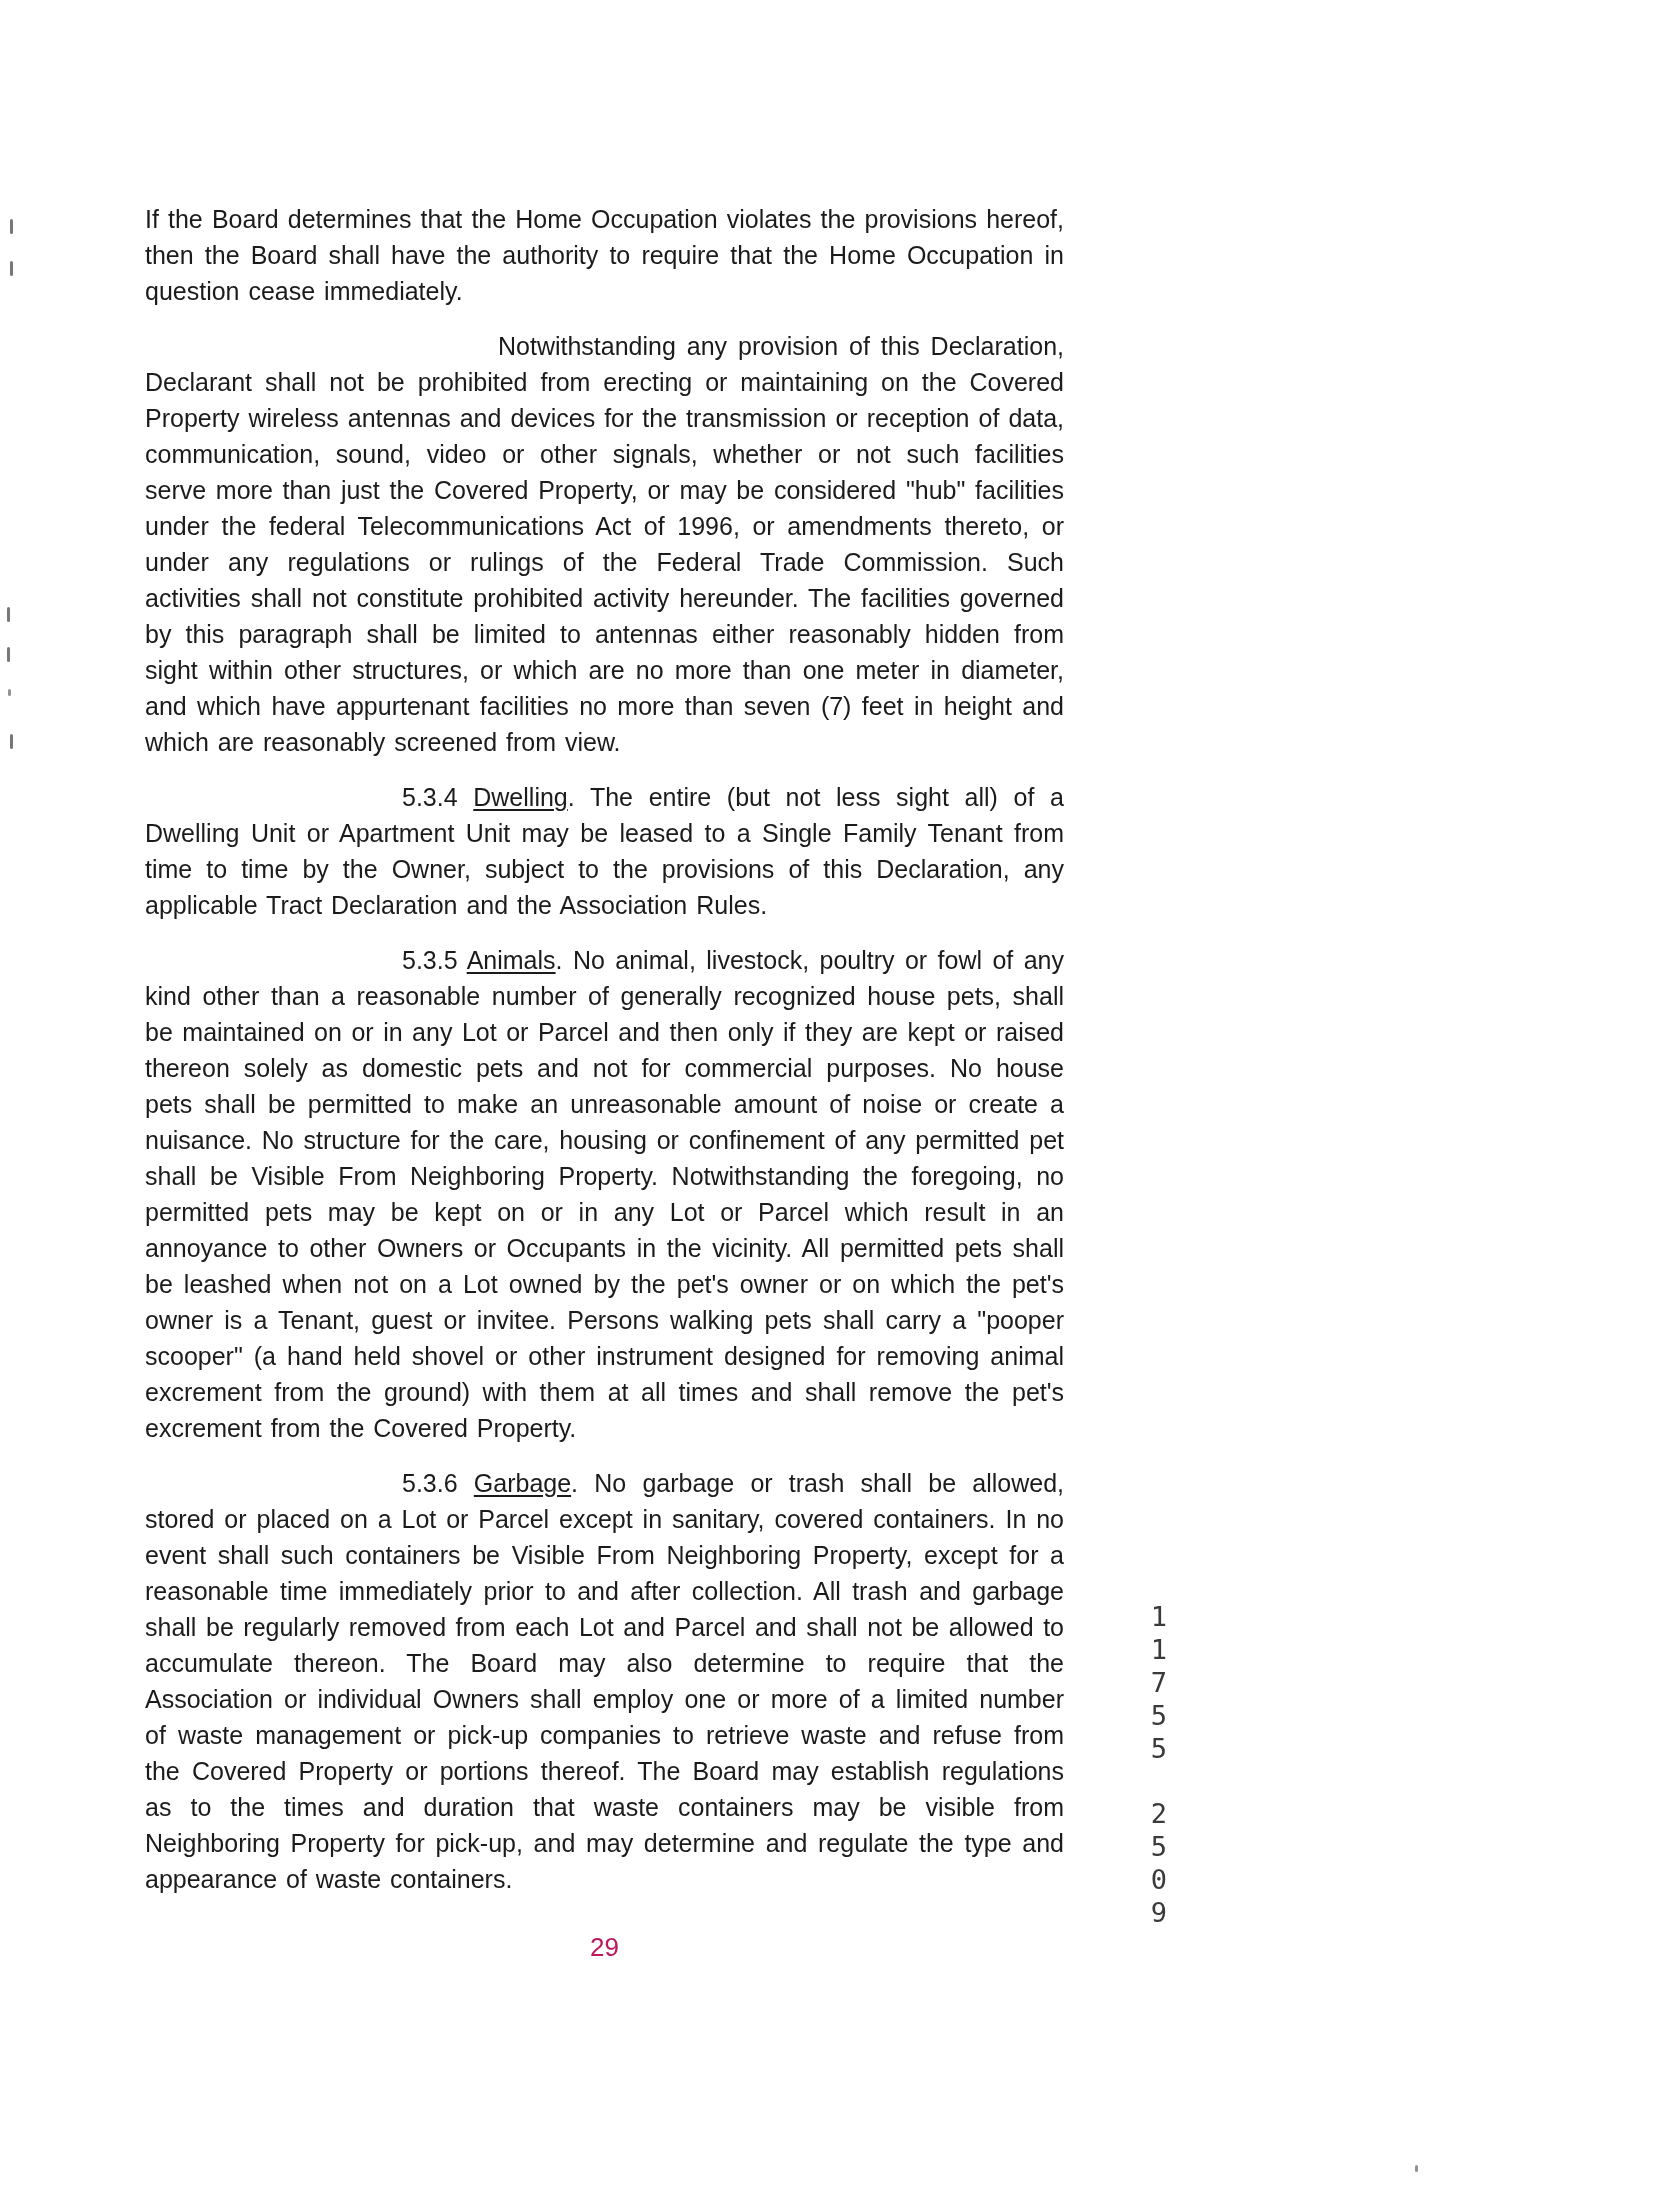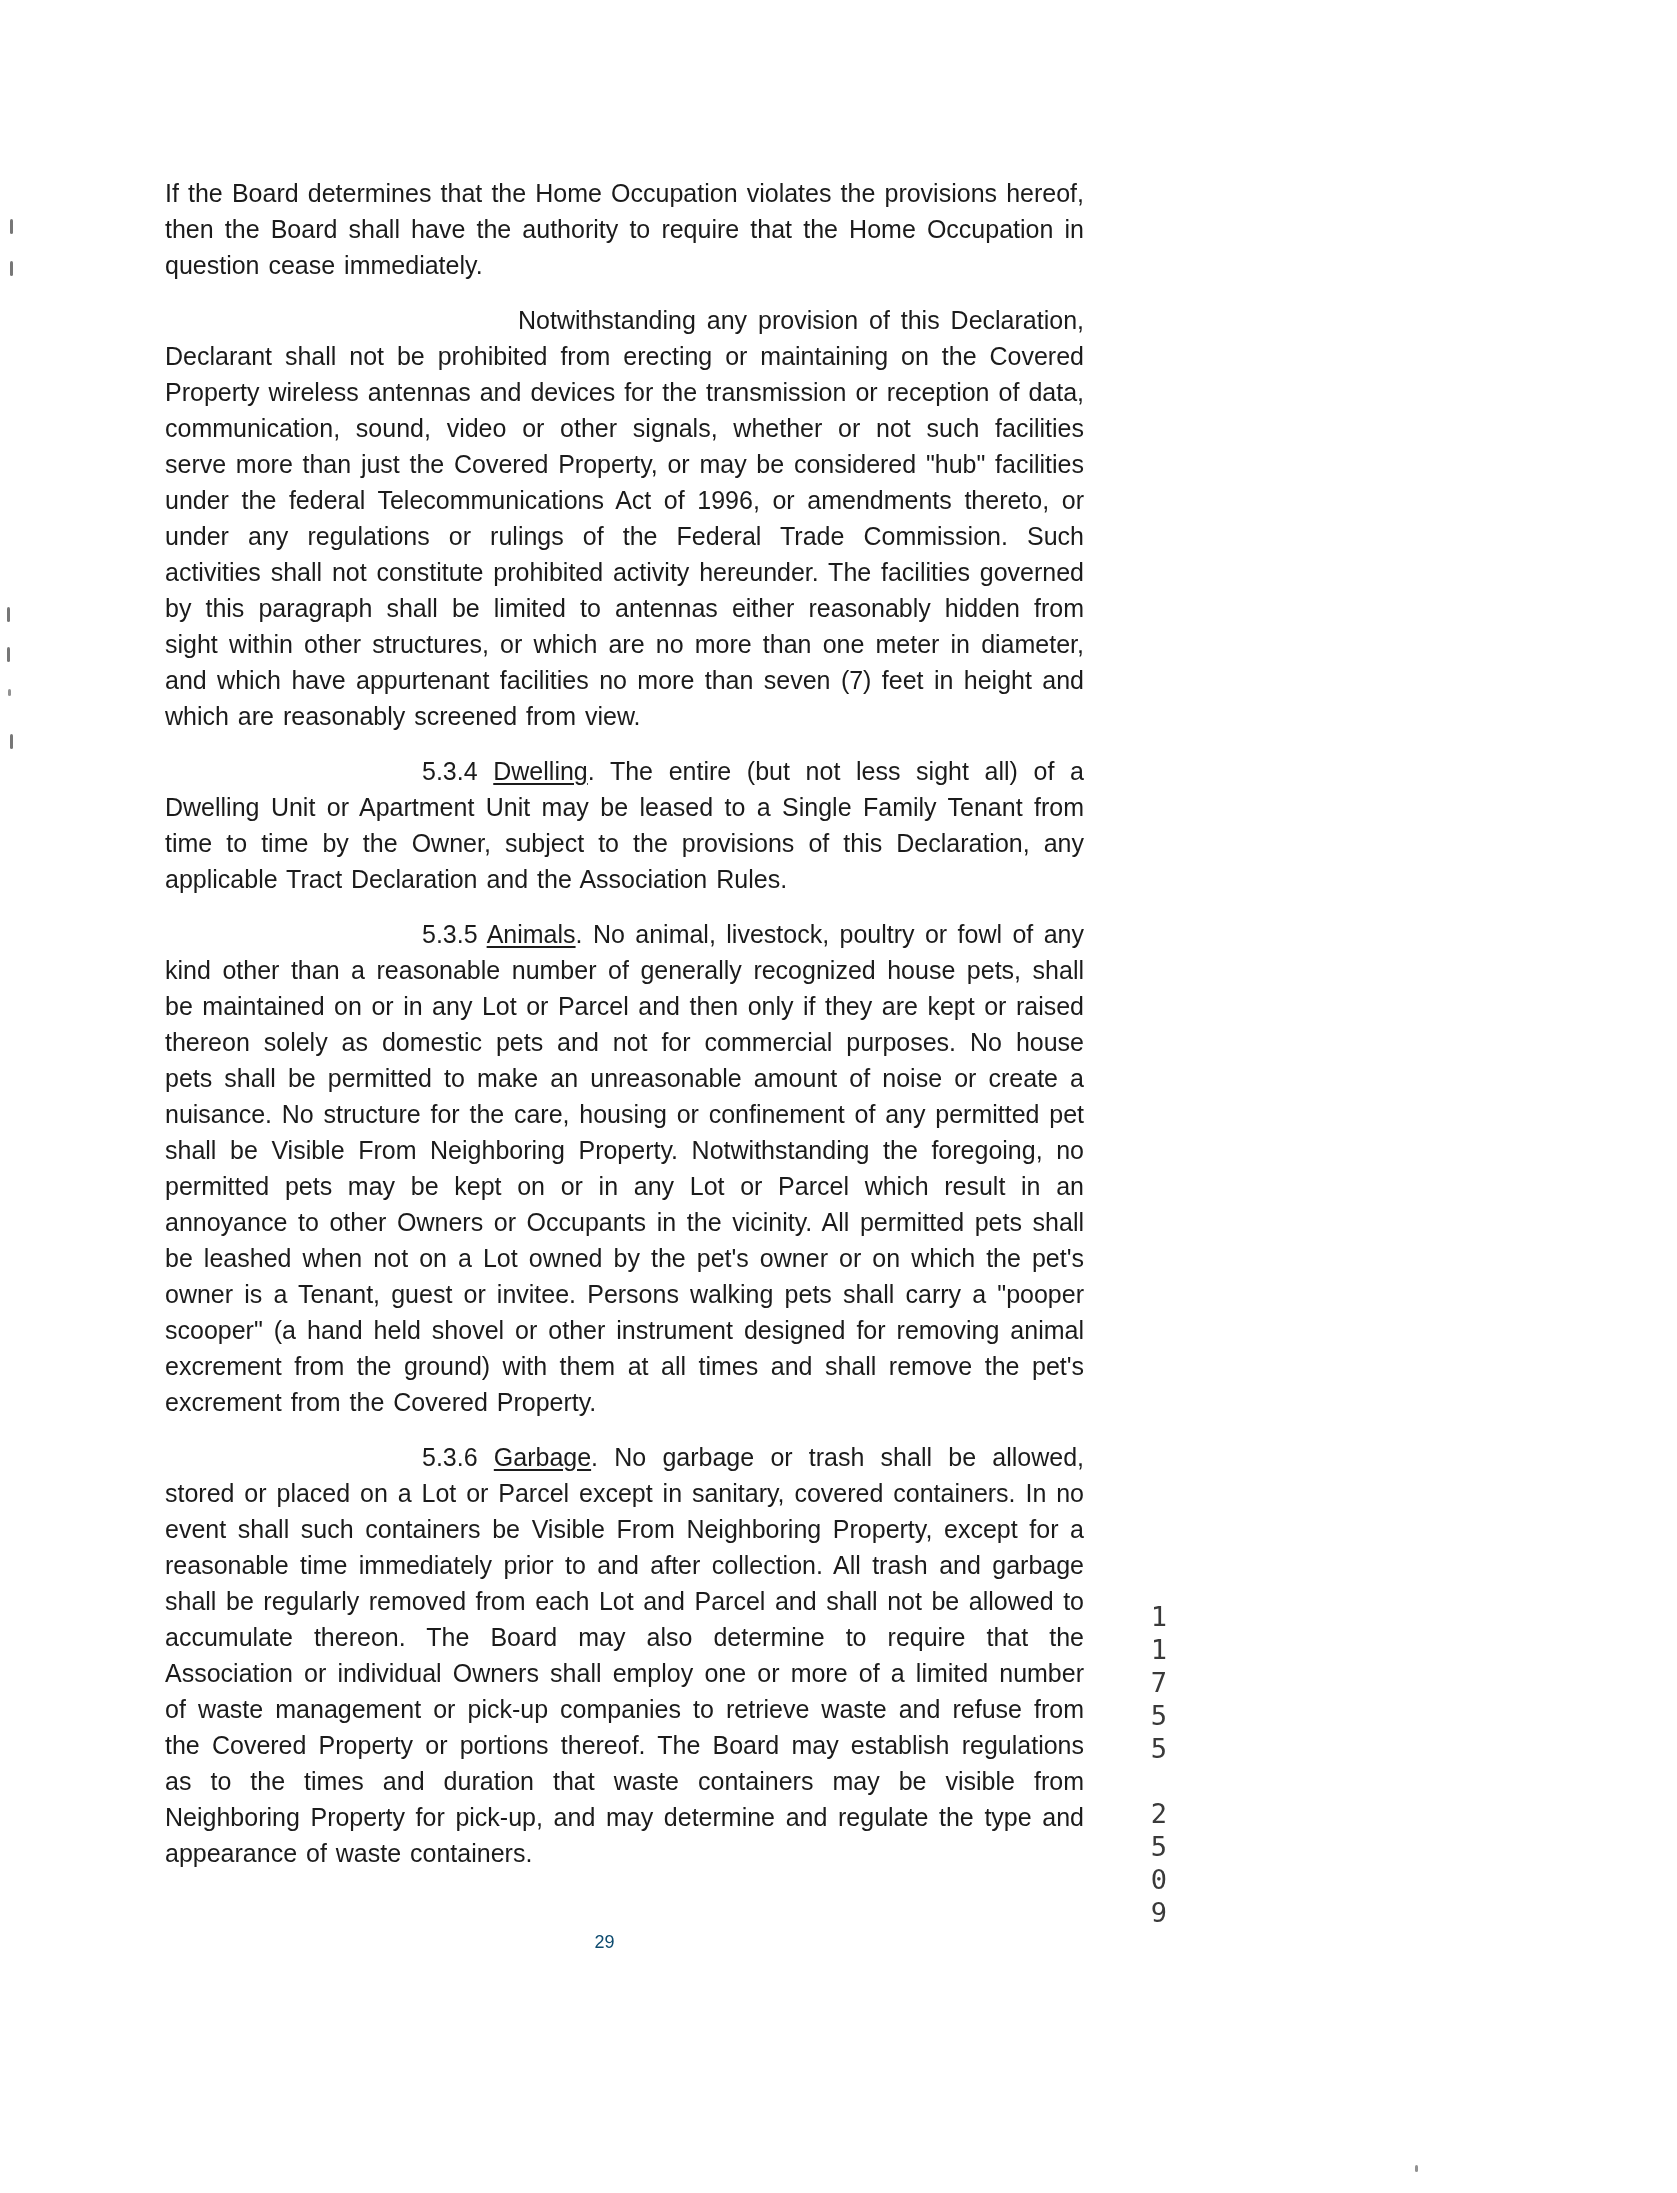--- a/index.html
+++ b/index.html
@@ -12,45 +12,44 @@
     width: 1678px;
     height: 2194px;
     background: #ffffff;
     overflow: hidden;
     font-family: "Liberation Sans", sans-serif;
     color: #1b1b1b;
   }
   .textblock {
     position: absolute;
     left: 145px;
-    top: 175px;
+    top: 201px;
     width: 919px;
-    margin-left: 20px;
   }
   .para {
     margin: 0 0 19px 0;
     font-size: 25px;
     line-height: 36px;
     text-align: justify;
     color: #1b1b1b;
     word-spacing: 2px;
   }
   .para:last-child { margin-bottom: 0; }
   .indent-none    { text-indent: 0; }
   .indent-large   { text-indent: 353px; }
   .indent-section { text-indent: 257px; }
   .u { text-decoration: underline; text-underline-offset: 3px; }
   .page-number {
     position: absolute;
     left: 145px;
     top: 1932px;
     width: 919px;
     text-align: center;
-    font-size: 18px;
-    color: #0c4a6e;
+    font-size: 26px;
+    color: #be185d;
   }
   .margin-number {
     position: absolute;
     left: 1144px;
     top: 1600px;
     font-family: "DejaVu Sans Mono", monospace;
     font-size: 27px;
     color: #3a3a3a;
   }
   .digit-group { margin-bottom: 32px; }

